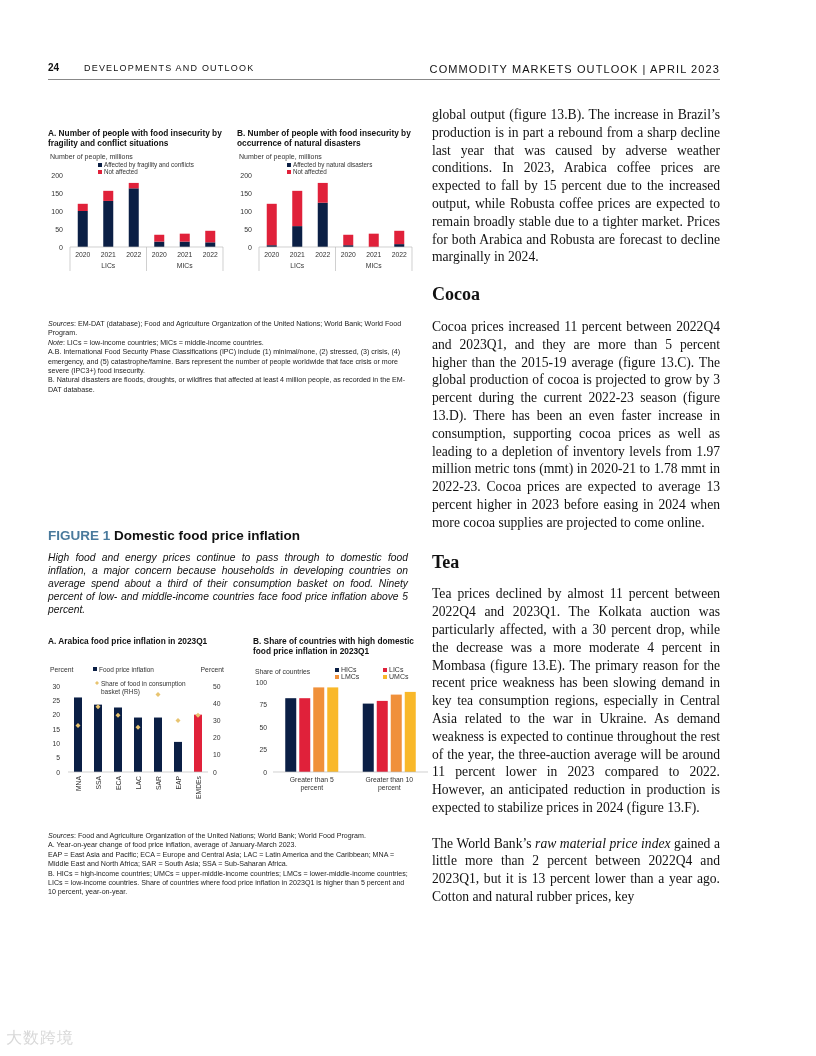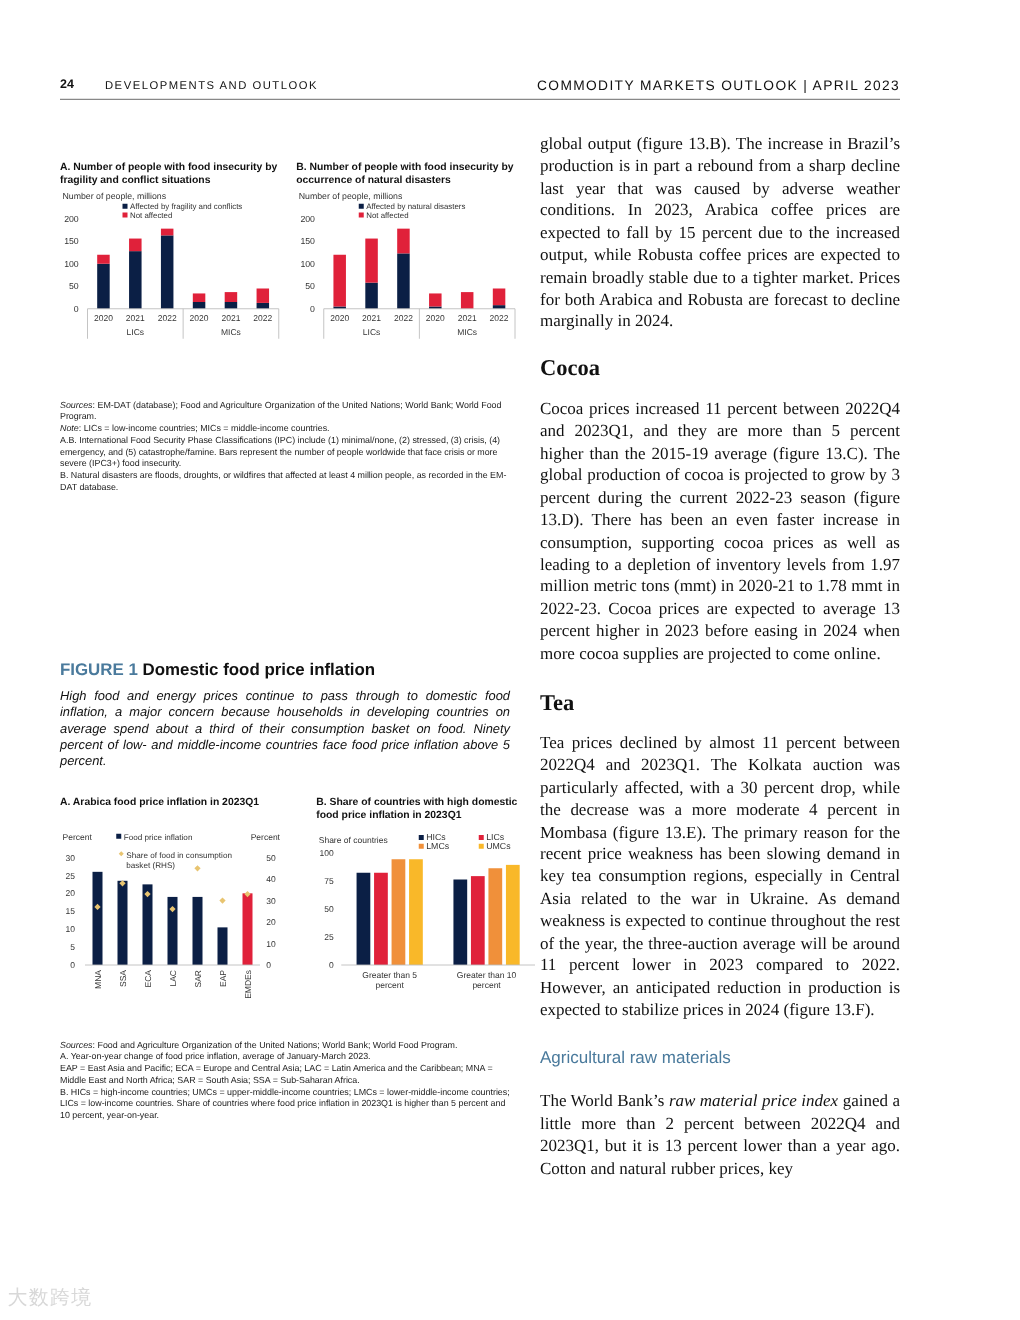--- a/index.html
+++ b/index.html
@@ -229,17 +229,16 @@
     </div>
   </div>
 </div>
 
 <div class="right-col">
   <p>global output (figure 13.B). The increase in Brazil’s production is in part a rebound from a sharp decline last year that was caused by adverse weather conditions. In 2023, Arabica coffee prices are expected to fall by 15 percent due to the increased output, while Robusta coffee prices are expected to remain broadly stable due to a tighter market. Prices for both Arabica and Robusta are forecast to decline marginally in 2024.</p>
   <h3 style="margin-top:20px;">Cocoa</h3>
   <p style="margin-top:14px;">Cocoa prices increased 11 percent between 2022Q4 and 2023Q1, and they are more than 5 percent higher than the 2015-19 average (figure 13.C). The global production of cocoa is projected to grow by 3 percent during the current 2022-23 season (figure 13.D). There has been an even faster increase in consumption, supporting cocoa prices as well as leading to a depletion of inventory levels from 1.97 million metric tons (mmt) in 2020-21 to 1.78 mmt in 2022-23. Cocoa prices are expected to average 13 percent higher in 2023 before easing in 2024 when more cocoa supplies are projected to come online.</p>
   <h3 style="margin-top:22px;">Tea</h3>
   <p style="margin-top:14px;">Tea prices declined by almost 11 percent between 2022Q4 and 2023Q1. The Kolkata auction was particularly affected, with a 30 percent drop, while the decrease was a more moderate 4 percent in Mombasa (figure 13.E). The primary reason for the recent price weakness has been slowing demand in key tea consumption regions, especially in Central Asia related to the war in Ukraine. As demand weakness is expected to continue throughout the rest of the year, the three-auction average will be around 11 percent lower in 2023 compared to 2022. However, an anticipated reduction in production is expected to stabilize prices in 2024 (figure 13.F).</p>
-  <h2 style="margin-top:20px;">Agricultural raw materials</h2>
   <p style="margin-top:18px;"><span>The World Bank’s </span><i>raw material price index</i><span> gained a little more than 2 percent between 2022Q4 and 2023Q1, but it is 13 percent lower than a year ago. Cotton and natural rubber prices, key</span></p>
 </div>
 
 <div class="watermark">大数跨境</div>
 
 </body></html>

